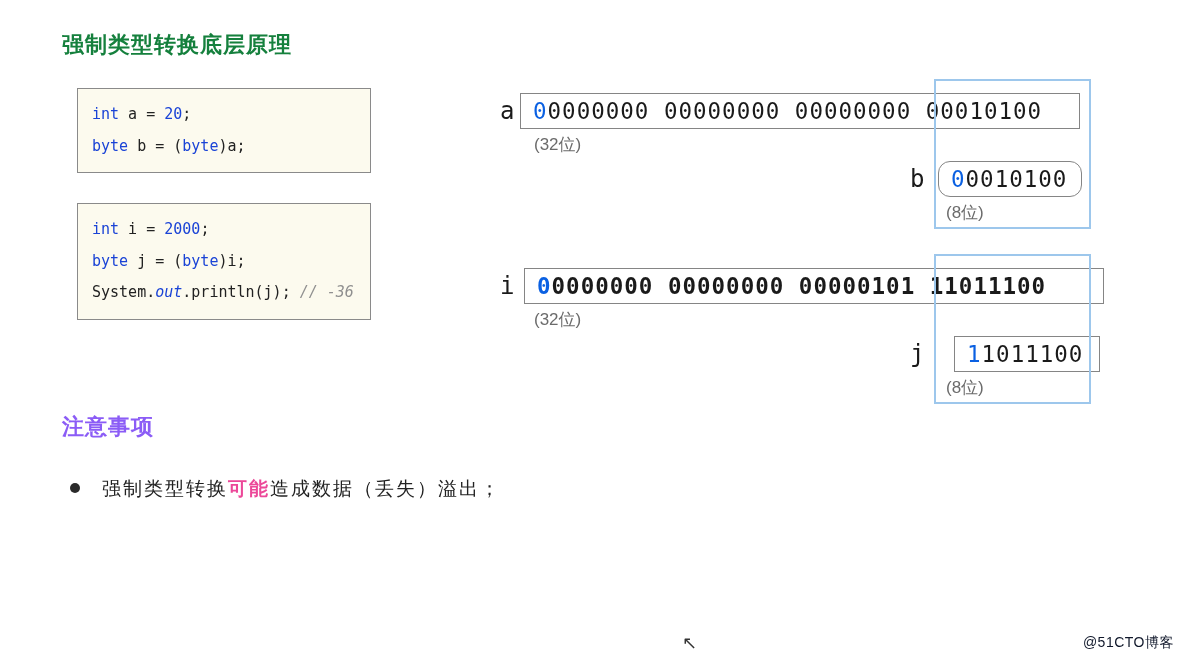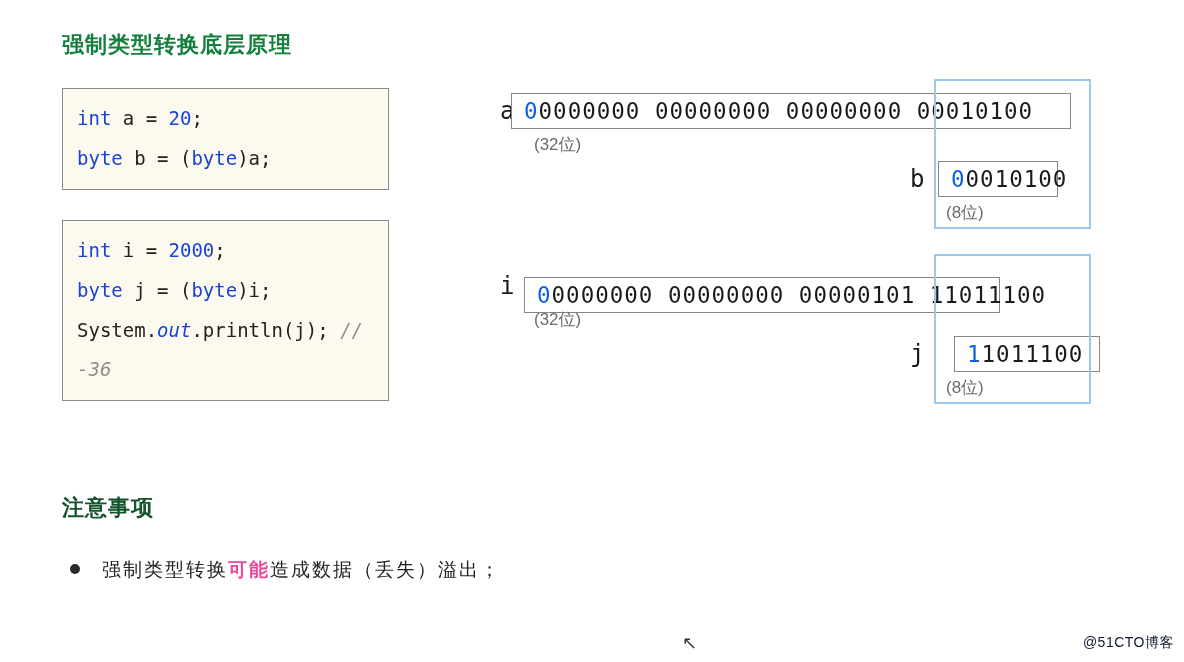--- a/index.html
+++ b/index.html
@@ -15,25 +15,26 @@
       font-size: 22px;
       font-weight: bold;
       color: #15803d;
       margin-bottom: 28px;
       letter-spacing: 1px;
     }
     .code-box {
       border: 1px solid #8a8a8a;
       background: #fcfaee;
       padding: 10px 14px;
-      width: 327px;
+      width: 294px;
       font-family: Consolas, Menlo, monospace;
-      font-size: 19px;
+      font-size: 15px;
       line-height: 2.1;
       color: #222;
+      margin-left: 15px;
     }
     .code-box-1 { margin-bottom: 30px; }
     .kw-type { color: #1a43d6; }
     .kw-num  { color: #1a43d6; }
     .kw-out  { color: #1a43d6; font-style: italic; }
     .cm      { color: #8f8f8f; font-style: italic; }
 
     
     .diag-wrap { position: absolute; left: 500px; top: 85px; width: 620px; }
     .diag-wrap2 { position: absolute; left: 500px; top: 260px; width: 620px; }
@@ -69,21 +70,21 @@
       background: transparent;
     }
 
     
     .section2 {
       margin-top: 92px;
     }
     .title-sub {
       font-size: 22px;
       font-weight: bold;
-      color: #14532d;
+      color: #8b5cf6;
       margin-bottom: 32px;
       letter-spacing: 1px;
     }
     ul.notes {
       list-style: none;
       padding-left: 8px;
     }
     ul.notes li {
       position: relative;
       padding-left: 32px;
@@ -130,33 +131,33 @@
 </div>
 
 <div class="code-box">
   <div><span class="kw-type">int</span><span> i = </span><span class="kw-num">2000</span><span>;</span></div>
   <div><span class="kw-type">byte</span><span> j =  (</span><span class="kw-type">byte</span><span>)i;</span></div>
   <div><span>System.</span><span class="kw-out">out</span><span>.println(j); </span><span class="cm">// -36</span></div>
 </div>
 
 <div class="diag-wrap">
   <span class="diag-varlabel" style="left:0; top:12px;">a</span>
-  <div class="binbox" style="left:11px; top:8px; width:560px;"><span class="leadzero">0</span><span>0000000 00000000 00000000 00010100</span></div>
+  <div class="binbox" style="left:20px; top:8px; width:560px;"><span class="leadzero">0</span><span>0000000 00000000 00000000 00010100</span></div>
   <div class="sizetag" style="left:34px; top:48px;">(32位)</div>
 
   <span class="diag-varlabel" style="left:410px; top:80px;">b</span>
-  <div class="binbox binbox-small" style="left:438px; top:76px; width:120px;"><span class="leadzero">0</span><span>0010100</span></div>
+  <div class="binbox binbox-small" style="left:438px; top:76px; width:144px;border-radius:12px;"><span class="leadzero">0</span><span>0010100</span></div>
   <div class="sizetag" style="left:446px; top:116px;">(8位)</div>
 
   <div class="hi-overlay" style="left:434px; top:-6px; width:157px; height:150px;"></div>
 </div>
 
 <div class="diag-wrap2">
   <span class="diag-varlabel" style="left:0; top:12px;">i</span>
-  <div class="binbox" style="left:24px; top:17px; width:476px;"><span class="leadzero">0</span><span>0000000 00000000 00000101 11011100</span></div>
+  <div class="binbox" style="left:24px; top:8px; width:580px;font-weight:bold;"><span class="leadzero">0</span><span>0000000 00000000 00000101 11011100</span></div>
   <div class="sizetag" style="left:34px; top:48px;">(32位)</div>
 
   <span class="diag-varlabel" style="left:410px; top:80px;">j</span>
   <div class="binbox binbox-small" style="left:454px; top:76px; width:146px;"><span class="leadzero">1</span><span>1011100</span></div>
   <div class="sizetag" style="left:446px; top:116px;">(8位)</div>
 
   <div class="hi-overlay" style="left:434px; top:-6px; width:157px; height:150px;"></div>
 </div>
 
 <div class="section2">

